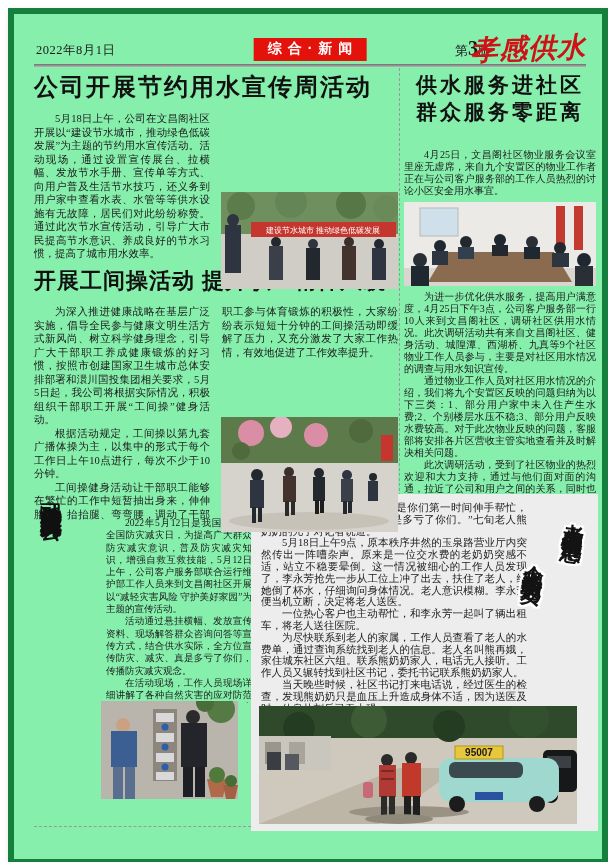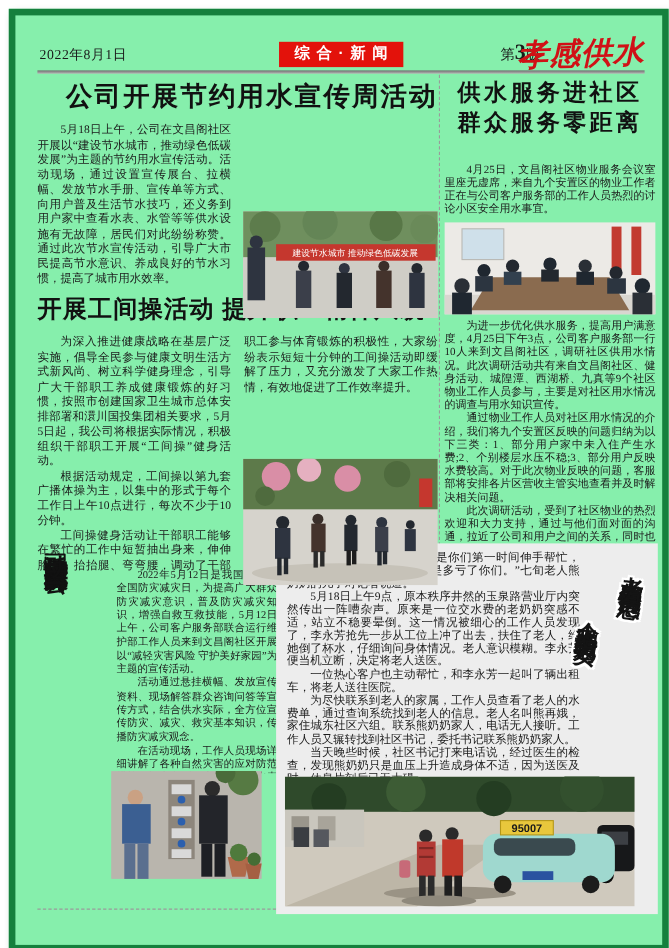--- a/index.html
+++ b/index.html
@@ -18,21 +18,21 @@
   .masthead{position:absolute;right:0;bottom:-6px;color:#d01116;font-size:28px;font-weight:bold;
             font-style:italic;font-family:"DejaVu Serif",serif;letter-spacing:1px;transform:rotate(-2deg);white-space:nowrap;}
   .rule{position:absolute;left:20px;right:16px;top:50px;height:3px;background:linear-gradient(#6f6f6f,#b5b5b5);}
 
   
   h1,h2{font-family:"Liberation Sans",sans-serif;color:#111;margin:0;}
   p.body{font-size:10.5px;line-height:13.5px;text-align:justify;text-indent:2em;margin:0;}
 
   
   .art1{position:absolute;left:20px;top:57px;width:364px;}
-  .art1 h1{font-size:24px;letter-spacing:2px;margin-bottom:9px;text-align:right;}
+  .art1 h1{font-size:24px;letter-spacing:2px;margin-bottom:9px;}
   .colwrap{position:relative;}
   .cols1{column-count:2;column-gap:12px;column-fill:auto;height:178px;}
   .photo-a1{position:absolute;right:0;top:80px;width:177px;height:97px;z-index:3;}
 
   
   .art2{position:absolute;left:20px;top:252px;width:364px;}
   .art2 h1{font-size:22px;letter-spacing:1px;margin-bottom:9px;}
   .cols2{column-count:2;column-gap:12px;column-fill:auto;height:228px;}
   .photo-a2{position:absolute;right:0;top:112px;width:177px;height:115px;z-index:3;}
 
@@ -182,21 +182,21 @@
         <rect x="171" y="64" width="18" height="20" fill="#2a2f36"></rect>
     </svg>
     <p class="body">为进一步优化供水服务，提高用户满意度，4月25日下午3点，公司客户服务部一行10人来到文昌阁社区，调研社区供用水情况。此次调研活动共有来自文昌阁社区、健身活动、城隍潭、西湖桥、九真等9个社区物业工作人员参与，主要是对社区用水情况的调查与用水知识宣传。</p>
     <p class="body">通过物业工作人员对社区用水情况的介绍，我们将九个安置区反映的问题归纳为以下三类：1、部分用户家中未入住产生水费;2、个别楼层水压不稳;3、部分用户反映水费较高。对于此次物业反映的问题，客服部将安排各片区营收主管实地查看并及时解决相关问题。</p>
     <p class="body">此次调研活动，受到了社区物业的热烈欢迎和大力支持，通过与他们面对面的沟通，拉近了公司和用户之间的关系，同时也传达了我公司优质服务的理念，树立了良好的公司形象，真真正正的为群众办了实事。今后，我们将进一步提高便民服务力度，保障居民用水安全。</p>
   </section>
 
   <div class="vtitle">公司开展「防灾减灾日」宣传活动</div>
   <div class="dbody">
     <p class="body">2022年5月12日是我国第14个全国防灾减灾日，为提高广大群众防灾减灾意识，普及防灾减灾知识，增强自救互救技能，5月12日上午，公司客户服务部联合运行维护部工作人员来到文昌阁社区开展以“减轻灾害风险 守护美好家园”为主题的宣传活动。</p>
-    <p class="body">活动通过悬挂横幅、发放宣传资料、现场解答群众咨询问答等宣传方式，结合供水实际，全方位宣传防灾、减灾、救灾基本知识，传播防灾减灾观念。</p>
+    <p class="body">活动通过悬挂横幅、发放宣传资料、现场解答群众咨询问答等宣传方式，结合供水实际，全方位宣传防灾、减灾、真是多亏了你们，传播防灾减灾观念。</p>
     <p class="body">在活动现场，工作人员现场详细讲解了各种自然灾害的应对防范措施，还义务到用户家中查看水表等供水设施有无安全隐患，增强了广大群众对灾害事故防范能力，提升了群众的常识素养。</p>
   </div>
   <svg class="photo-d" viewBox="0 0 137 98">
     <rect width="137" height="98" fill="#b9b5ad"></rect>
     <circle cx="120" cy="8" r="14" fill="#567a43"></circle>
       <circle cx="104" cy="2" r="9" fill="#4a6b3a"></circle>
     <rect x="52" y="8" width="24" height="72" fill="#8d867c"></rect>
     <rect x="55" y="12" width="18" height="9" fill="#d9d9d9"></rect>
       <circle cx="64" cy="26" r="3.5" fill="#2b5fae"></circle>
     <rect x="55" y="32" width="18" height="9" fill="#d9d9d9"></rect>

